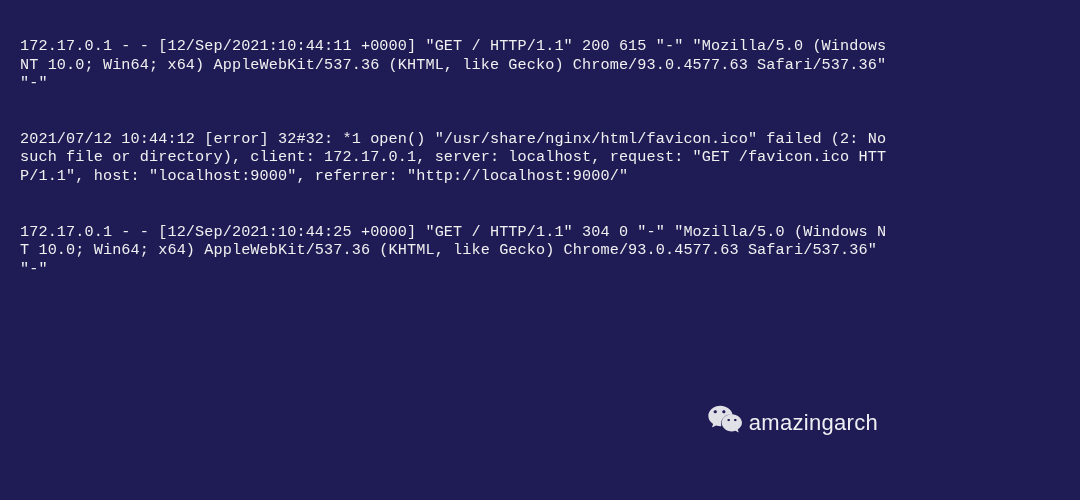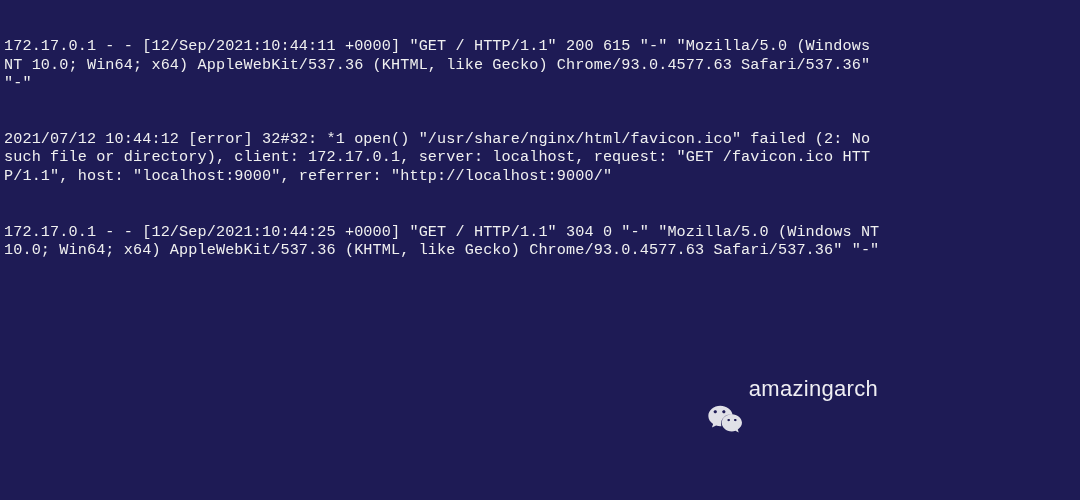--- a/index.html
+++ b/index.html
@@ -11,34 +11,35 @@
     background: #1e1b55;
     font-family: "Consolas", "Menlo", "Courier New", monospace;
     font-size: 15.2px;
     line-height: 1.22;
     color: #f0f0f0;
     letter-spacing: 0.1px;
   }
   .terminal {
     width: 888px;
     height: 500px;
-    padding: 0px 0 0 4px;
+    padding: 0px 0 0 20px;
     box-sizing: border-box;
     white-space: pre-wrap;
     word-break: break-all;
     position: relative;
   }
   .log-line {
     display: block;
   }
   .watermark {
     position: absolute;
     right: 10px;
     bottom: 28px;
     display: flex;
+    align-items: center;
     gap: 6px;
     font-family: -apple-system, BlinkMacSystemFont, "Segoe UI", Arial, sans-serif;
     font-size: 22px;
     font-weight: 400;
     color: #ffffff;
     opacity: 0.93;
     pointer-events: none;
     letter-spacing: 0.3px;
   }
   .watermark svg {

